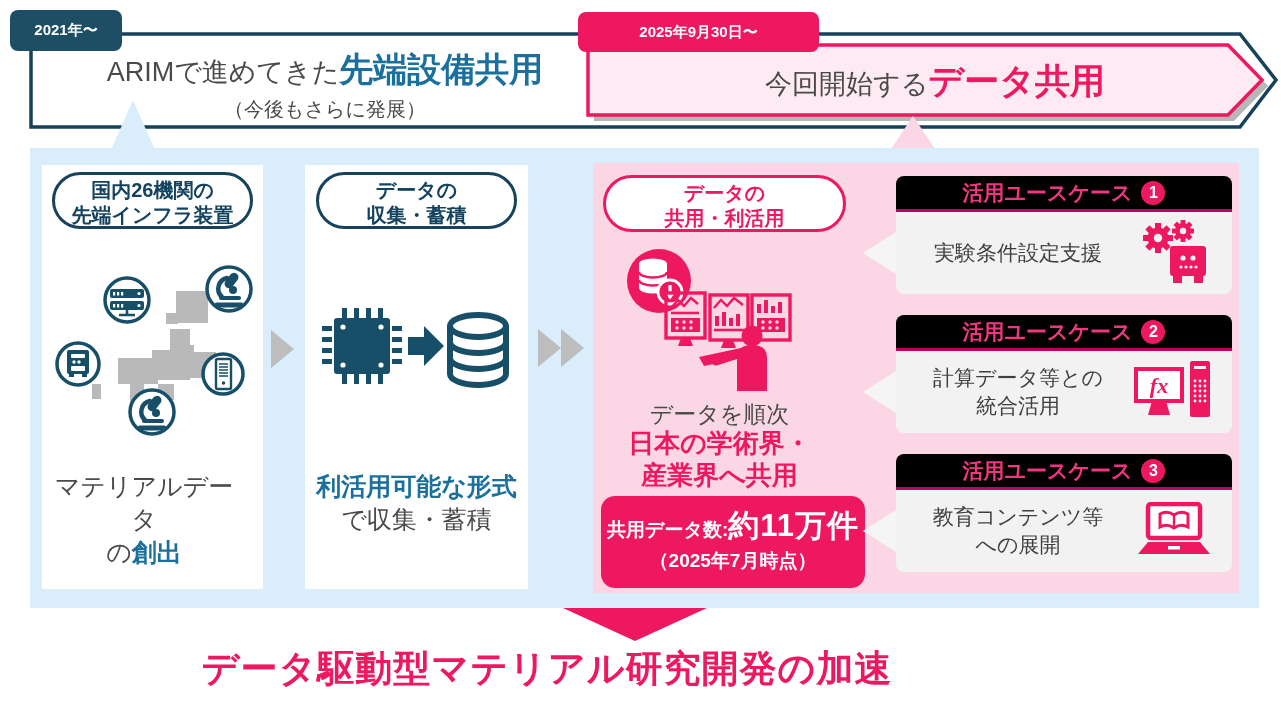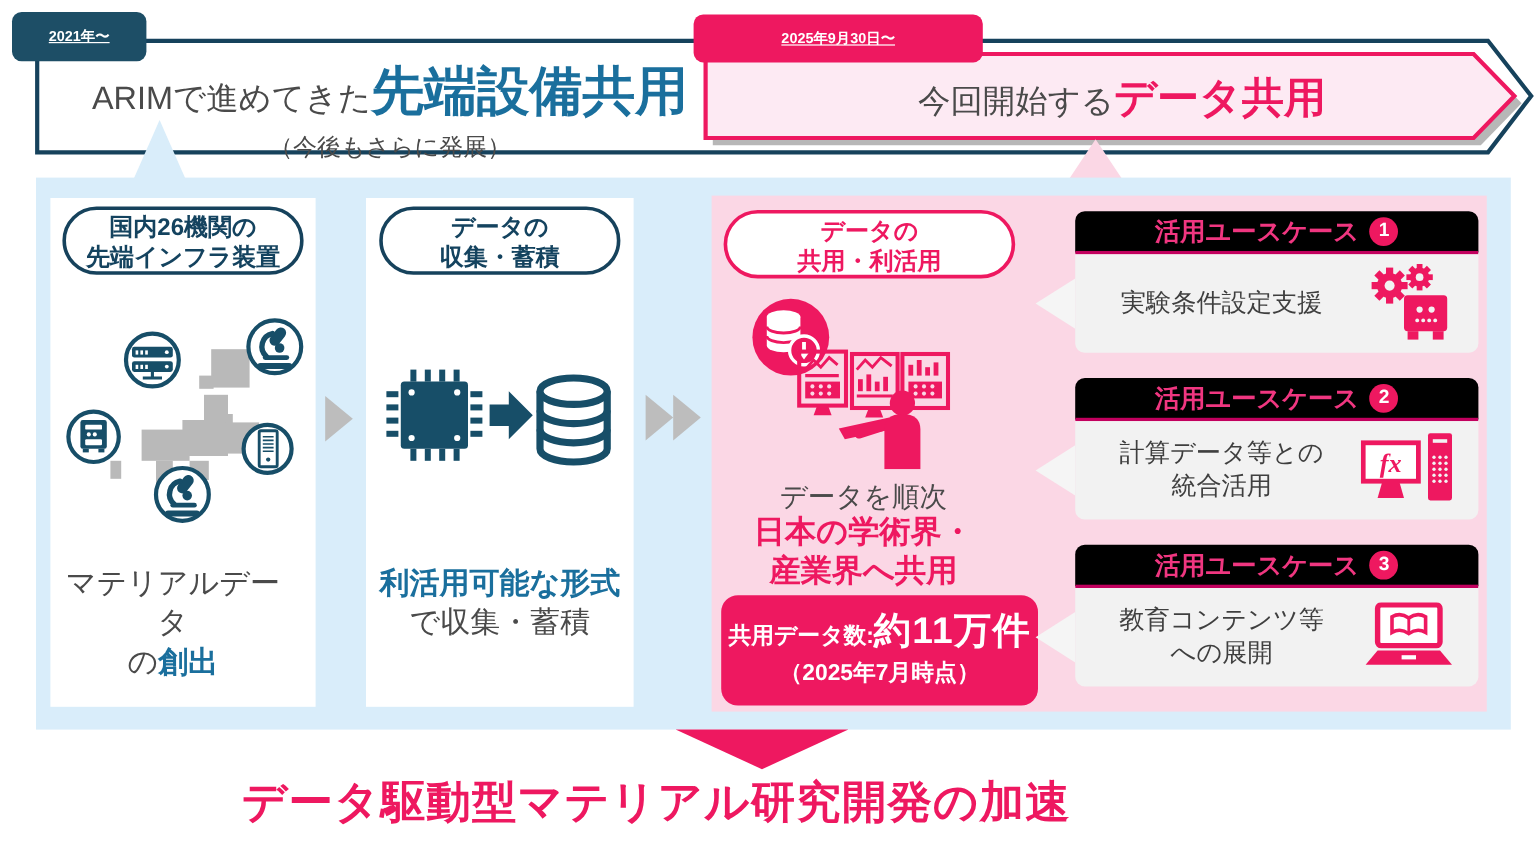--- a/index.html
+++ b/index.html
@@ -3,29 +3,29 @@
 <meta charset="utf-8">
 <style>
   * { margin:0; padding:0; box-sizing:border-box; }
   html,body { background:#ffffff; }
   body { font-family:"Liberation Sans","DejaVu Sans",sans-serif; }
   #stage { position:relative; width:1281px; height:712px; background:#fff; overflow:hidden; }
 
   .abs { position:absolute; }
 
   
-  .badge { position:absolute; color:#fff; font-weight:bold; font-size:12px;
-           display:flex; align-items:center; justify-content:center; border-radius:8px;text-decoration:underline; }
+  .badge { position:absolute; color:#fff; font-weight:bold; font-size:15px;
+           display:flex; align-items:center; justify-content:center; border-radius:8px; }
   #badge-left  { left:10px; top:10px; width:112px; height:41px; background:#1d4e66; }
   #badge-right { left:578px; top:12px; width:241px; height:40px; background:#ee1860; }
 
   
   #banner-left-text { left:50px; top:47px; width:550px; text-align:center; }
   #banner-left-text .plain { font-size:27px; color:#4a4a4a; }
-  #banner-left-text .hl    { font-size:44px; color:#1a6f9d; font-weight:bold; }
+  #banner-left-text .hl    { font-size:34px; color:#1a6f9d; font-weight:bold; }
   #banner-left-sub { display:block; font-size:20px; color:#4a4a4a; margin-top:3px; }
   #banner-right-text { left:655px; top:58px; width:560px; text-align:center; }
   #banner-right-text .plain { font-size:27px; color:#4a4a4a; }
   #banner-right-text .hl    { font-size:35px; color:#ee1860; font-weight:bold; }
 
   
   #blue-box   { left:30px;  top:148px; width:1229px; height:460px; background:#d9edfa; }
   #pink-zone  { left:593px; top:163px; width:646px;  height:430px; background:#fbd7e5; }
   .panel-white { position:absolute; top:165px; height:424px; background:#ffffff; }
   #panel1 { left:42px;  width:221px; }

